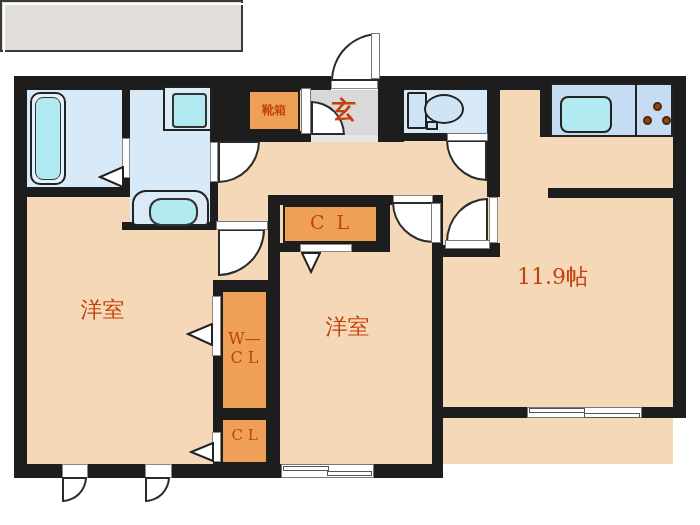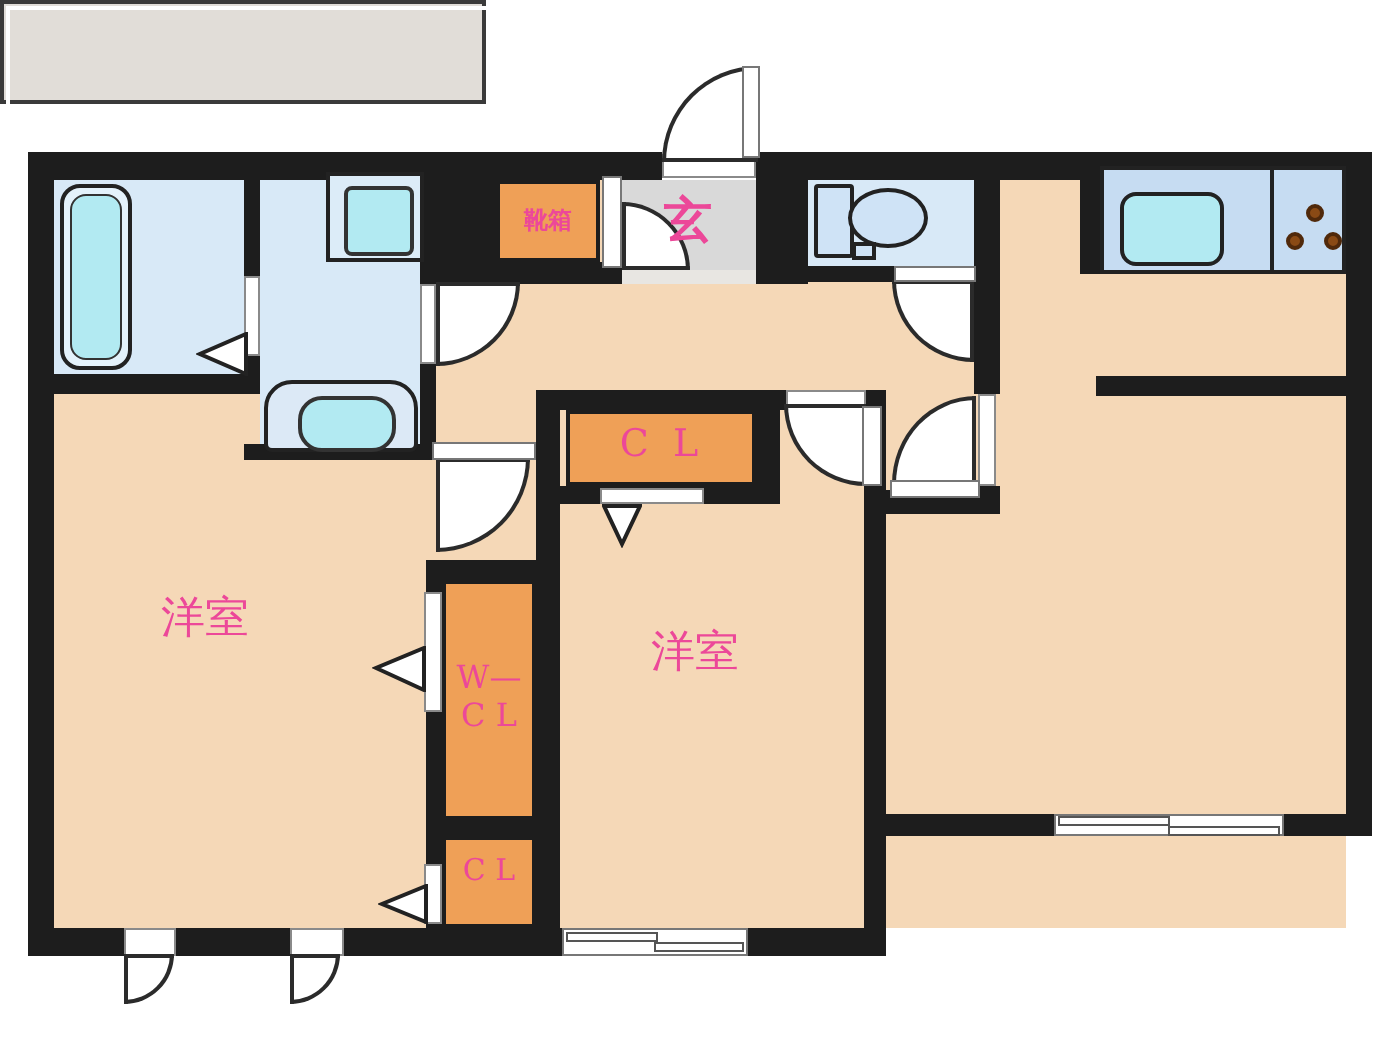--- a/index.html
+++ b/index.html
@@ -16,21 +16,21 @@
   .wall{position:absolute;background:#1d1d1d;z-index:1;}
   .gap{position:absolute;background:#fff;border:1px solid #8a8a8a;box-sizing:border-box;z-index:2;}
   .pie{position:absolute;background:#fff;border:2px solid #2b2b2b;box-sizing:border-box;z-index:2;}
   .tl{border-radius:100% 0 0 0;} .tr{border-radius:0 100% 0 0;}
   .br{border-radius:0 0 100% 0;} .bl{border-radius:0 0 0 100%;}
   .leaf{position:absolute;background:#fff;border:1px solid #777;box-sizing:border-box;z-index:3;}
   .slidebase{position:absolute;background:#fff;border:1px solid #777;box-sizing:border-box;z-index:2;}
   .pane{position:absolute;background:#fff;border:1px solid #555;box-sizing:border-box;z-index:3;}
   .fix{position:absolute;box-sizing:border-box;z-index:2;}
   .tri{position:absolute;z-index:3;}
-  .lbl{position:absolute;z-index:4;color:#ec4899;text-align:center;line-height:1.18;}
+  .lbl{position:absolute;z-index:4;color:#c2410c;text-align:center;line-height:1.18;}
   .serif22{font-size:22px;}
   .ls3{letter-spacing:3px;}
   .gothic{font-family:"DejaVu Sans","Liberation Sans",sans-serif;font-weight:bold;}
   .burner{position:absolute;border-radius:50%;background:#8a4a15;border:2px solid #50290b;box-sizing:border-box;z-index:3;}
 </style>
 </head>
 <body>
 
 <div id="plan">
 
@@ -157,20 +157,21 @@
   <div class="burner" style="left:643px;top:116px;width:9px;height:9px;"></div>
   <div class="burner" style="left:662px;top:116px;width:9px;height:9px;"></div>
 
   <div class="lbl serif22" style="left:45px;top:297px;width:115px;">
     <div>洋室</div>
   </div>
   <div class="lbl serif22" style="left:295px;top:314px;width:105px;">
     <div>洋室</div>
   </div>
   <div class="lbl serif22" style="left:485px;top:264px;width:135px;">
+    <div>11.9帖</div>
   </div>
   <div class="lbl" style="left:326px;top:96px;width:36px;font-size:24px;font-weight:bold;">玄</div>
   <div class="lbl gothic" style="left:250px;top:103px;width:48px;font-size:12px;">靴箱</div>
   <div class="lbl ls3" style="left:298px;top:211px;width:66px;font-size:19px;">C L</div>
   <div class="lbl" style="left:221px;top:330px;width:47px;font-size:16px;">
     <div>W—</div>
     <div>C L</div>
   </div>
   <div class="lbl" style="left:221px;top:427px;width:47px;font-size:15px;">C L</div>
 

